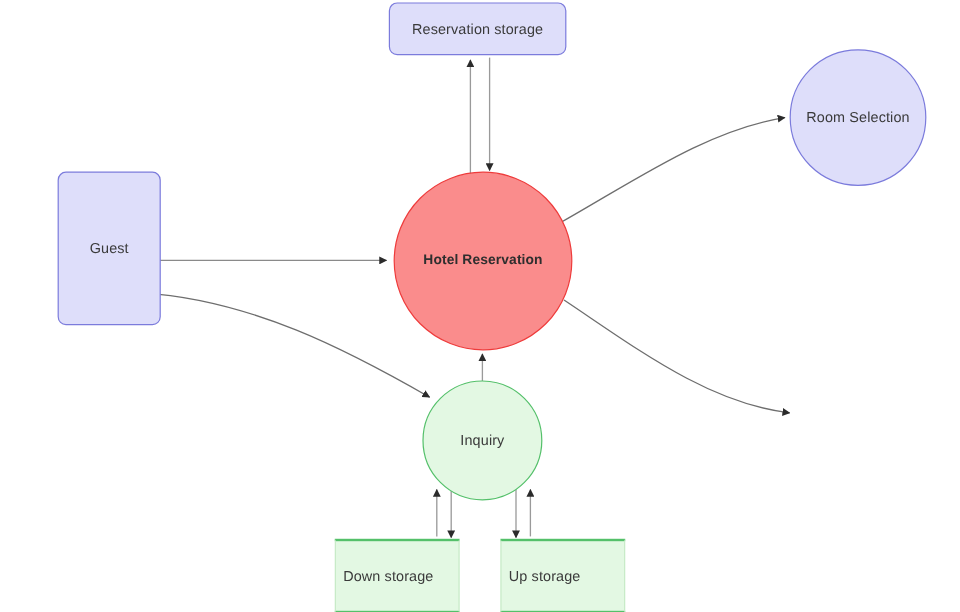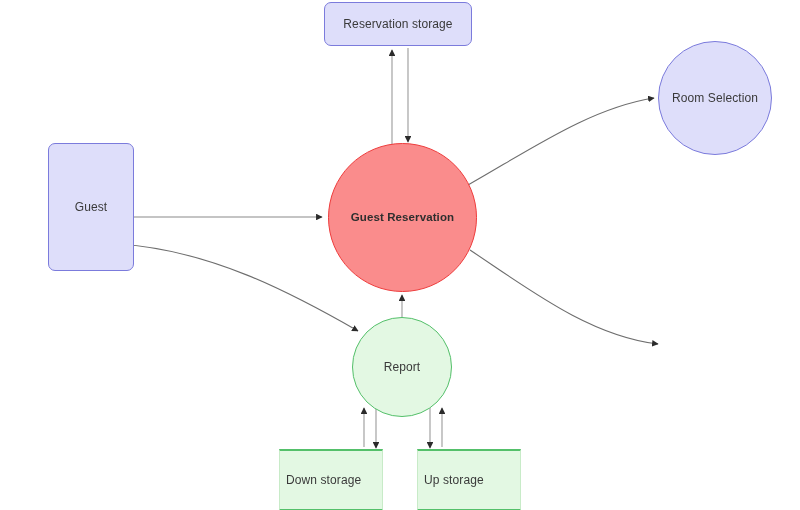--- a/index.html
+++ b/index.html
@@ -118,25 +118,25 @@
 
   <div class="node store-blue" style="left:324px; top:2px; width:148px; height:44px;">
     <span class="node-label">Reservation storage</span>
   </div>
 
   <div class="node entity-rect" style="left:48px; top:143px; width:86px; height:128px;justify-content:center;">
     <span class="node-label">Guest</span>
   </div>
 
   <div class="node circle proc-main" style="left:328px; top:143px; width:149px; height:149px;">
-    <span class="node-label">Guest Reservation</span>
+    <span class="node-label">Hotel Reservation</span>
   </div>
 
   <div class="node circle proc-green" style="left:352px; top:317px; width:100px; height:100px;">
-    <span class="node-label">Report</span>
+    <span class="node-label">Inquiry</span>
   </div>
 
   <div class="node circle entity-circle" style="left:658px; top:41px; width:114px; height:114px;">
     <span class="node-label">Room Selection</span>
   </div>
 
 
   <div class="node store-green" style="left:279px; top:449px; width:104px; height:62px; justify-content:flex-start;">
     <span class="node-label">Down storage</span>
   </div>

